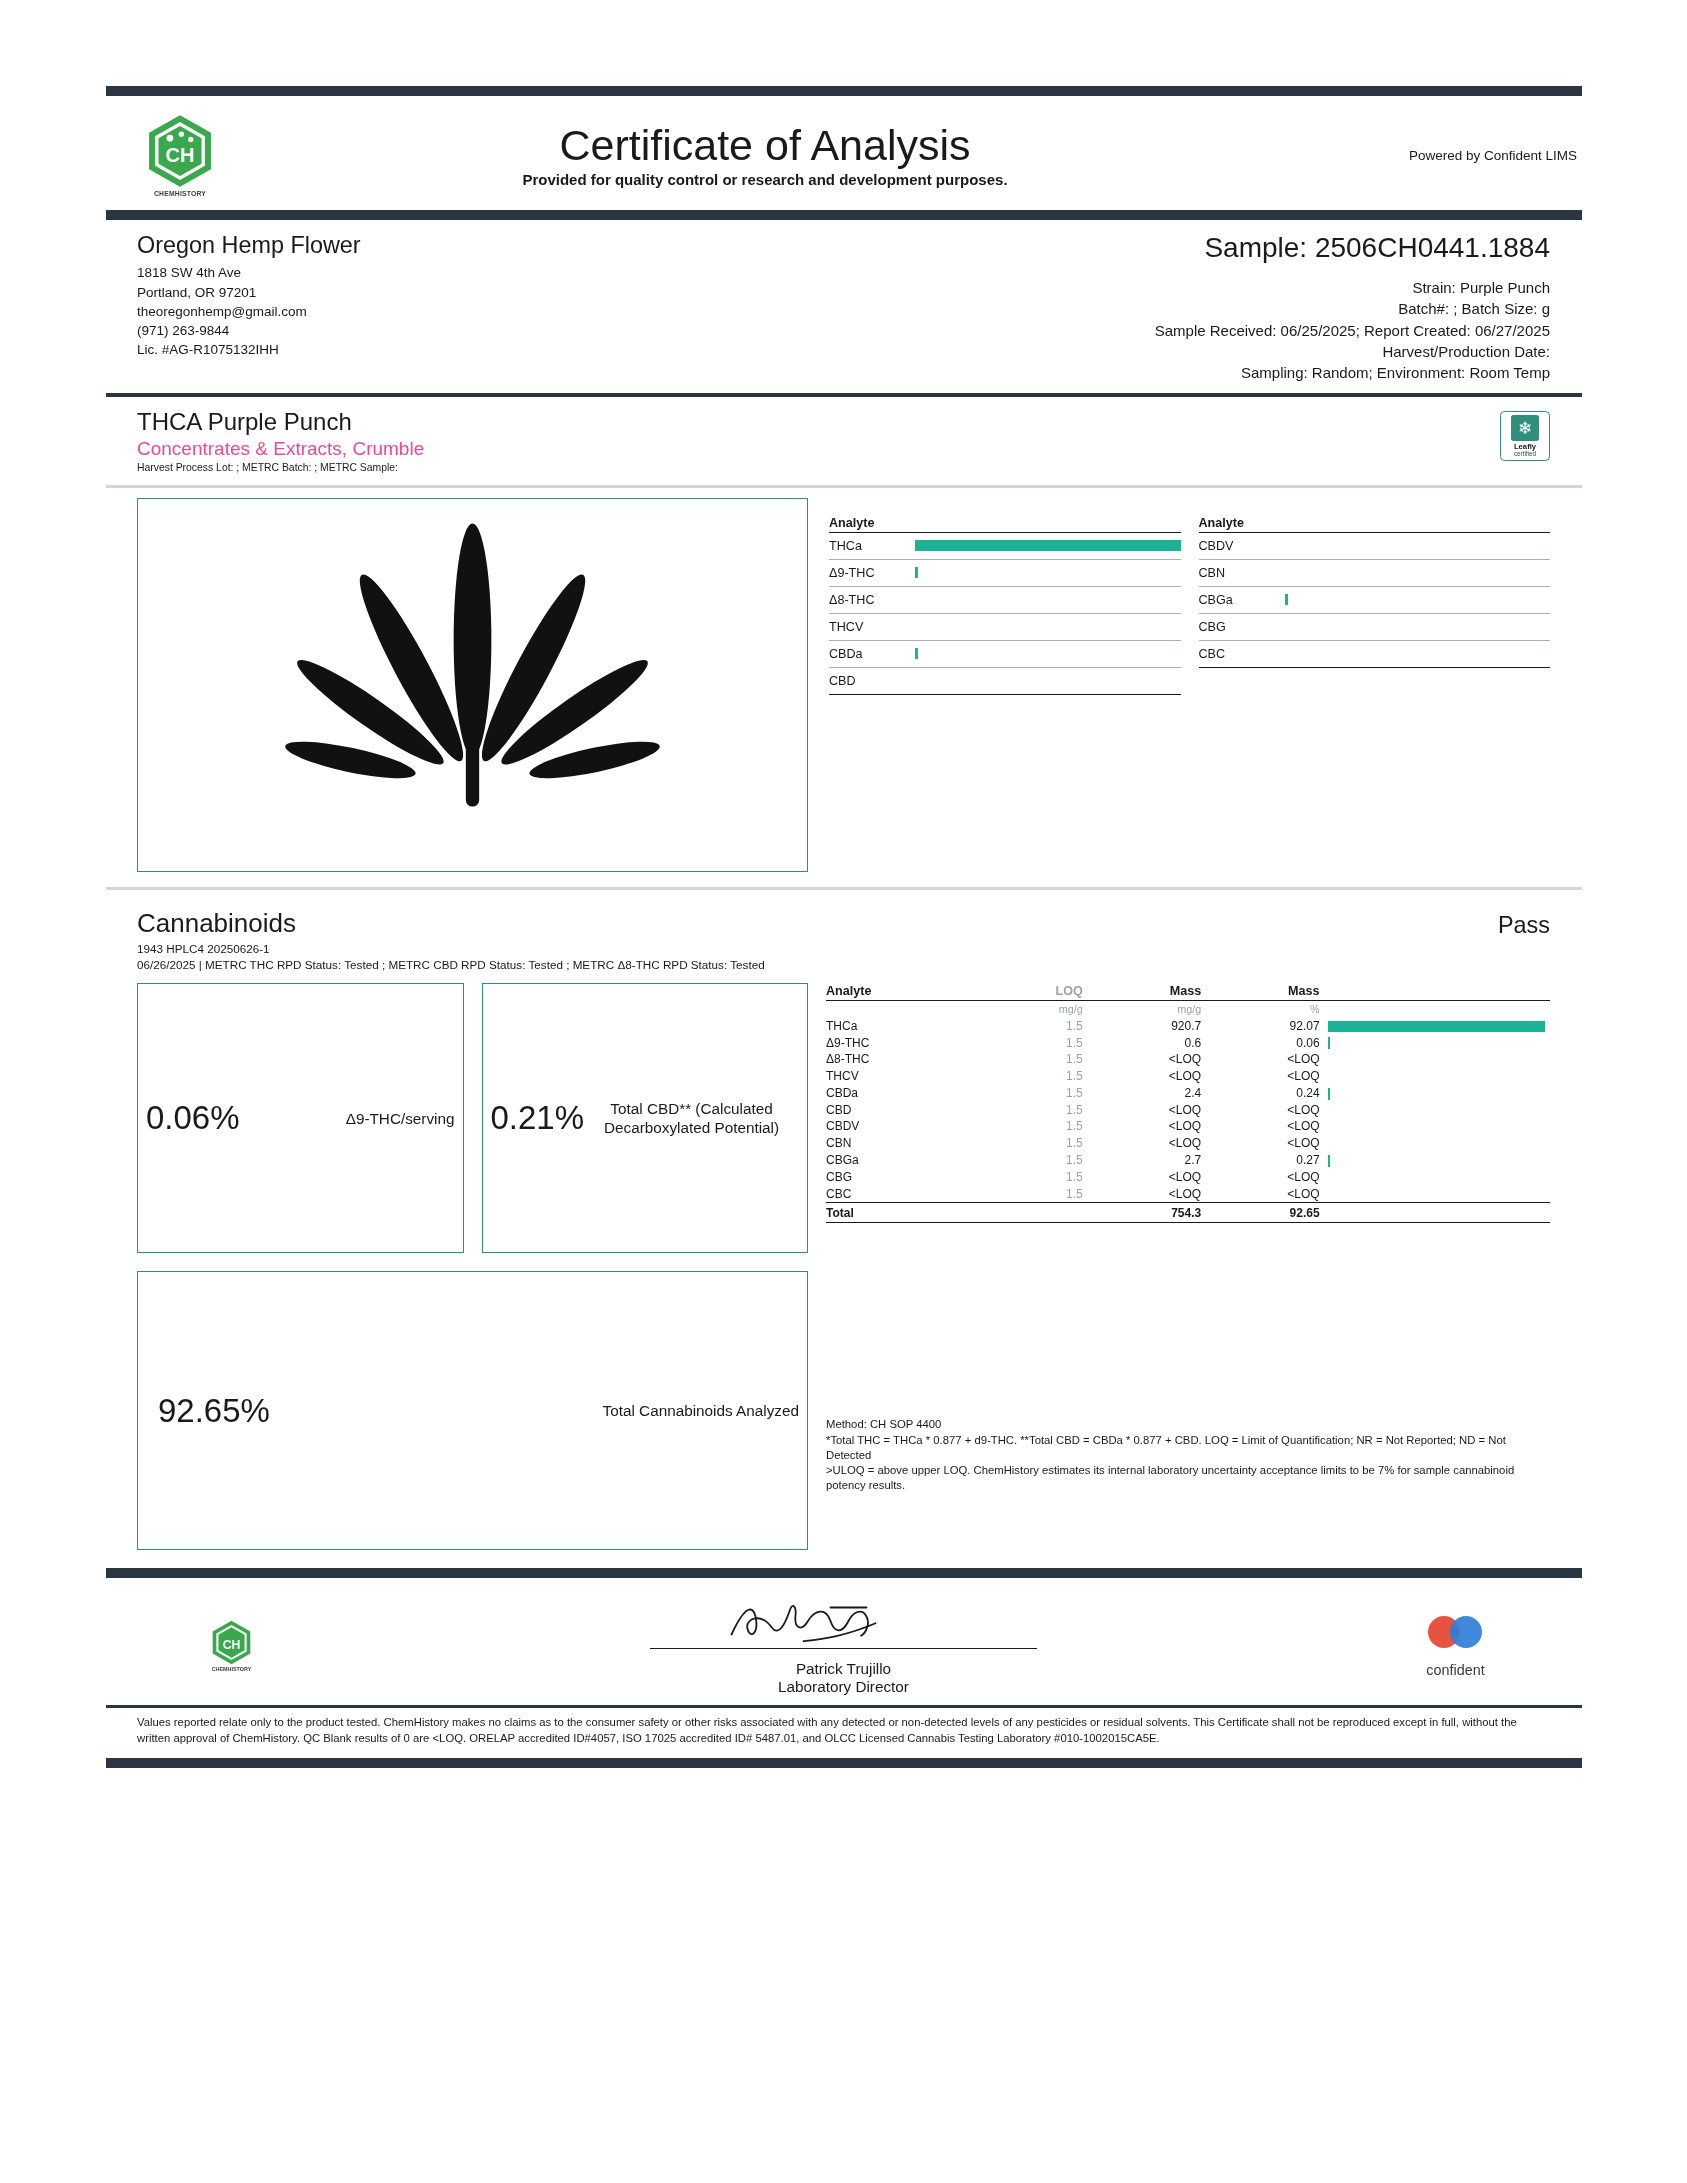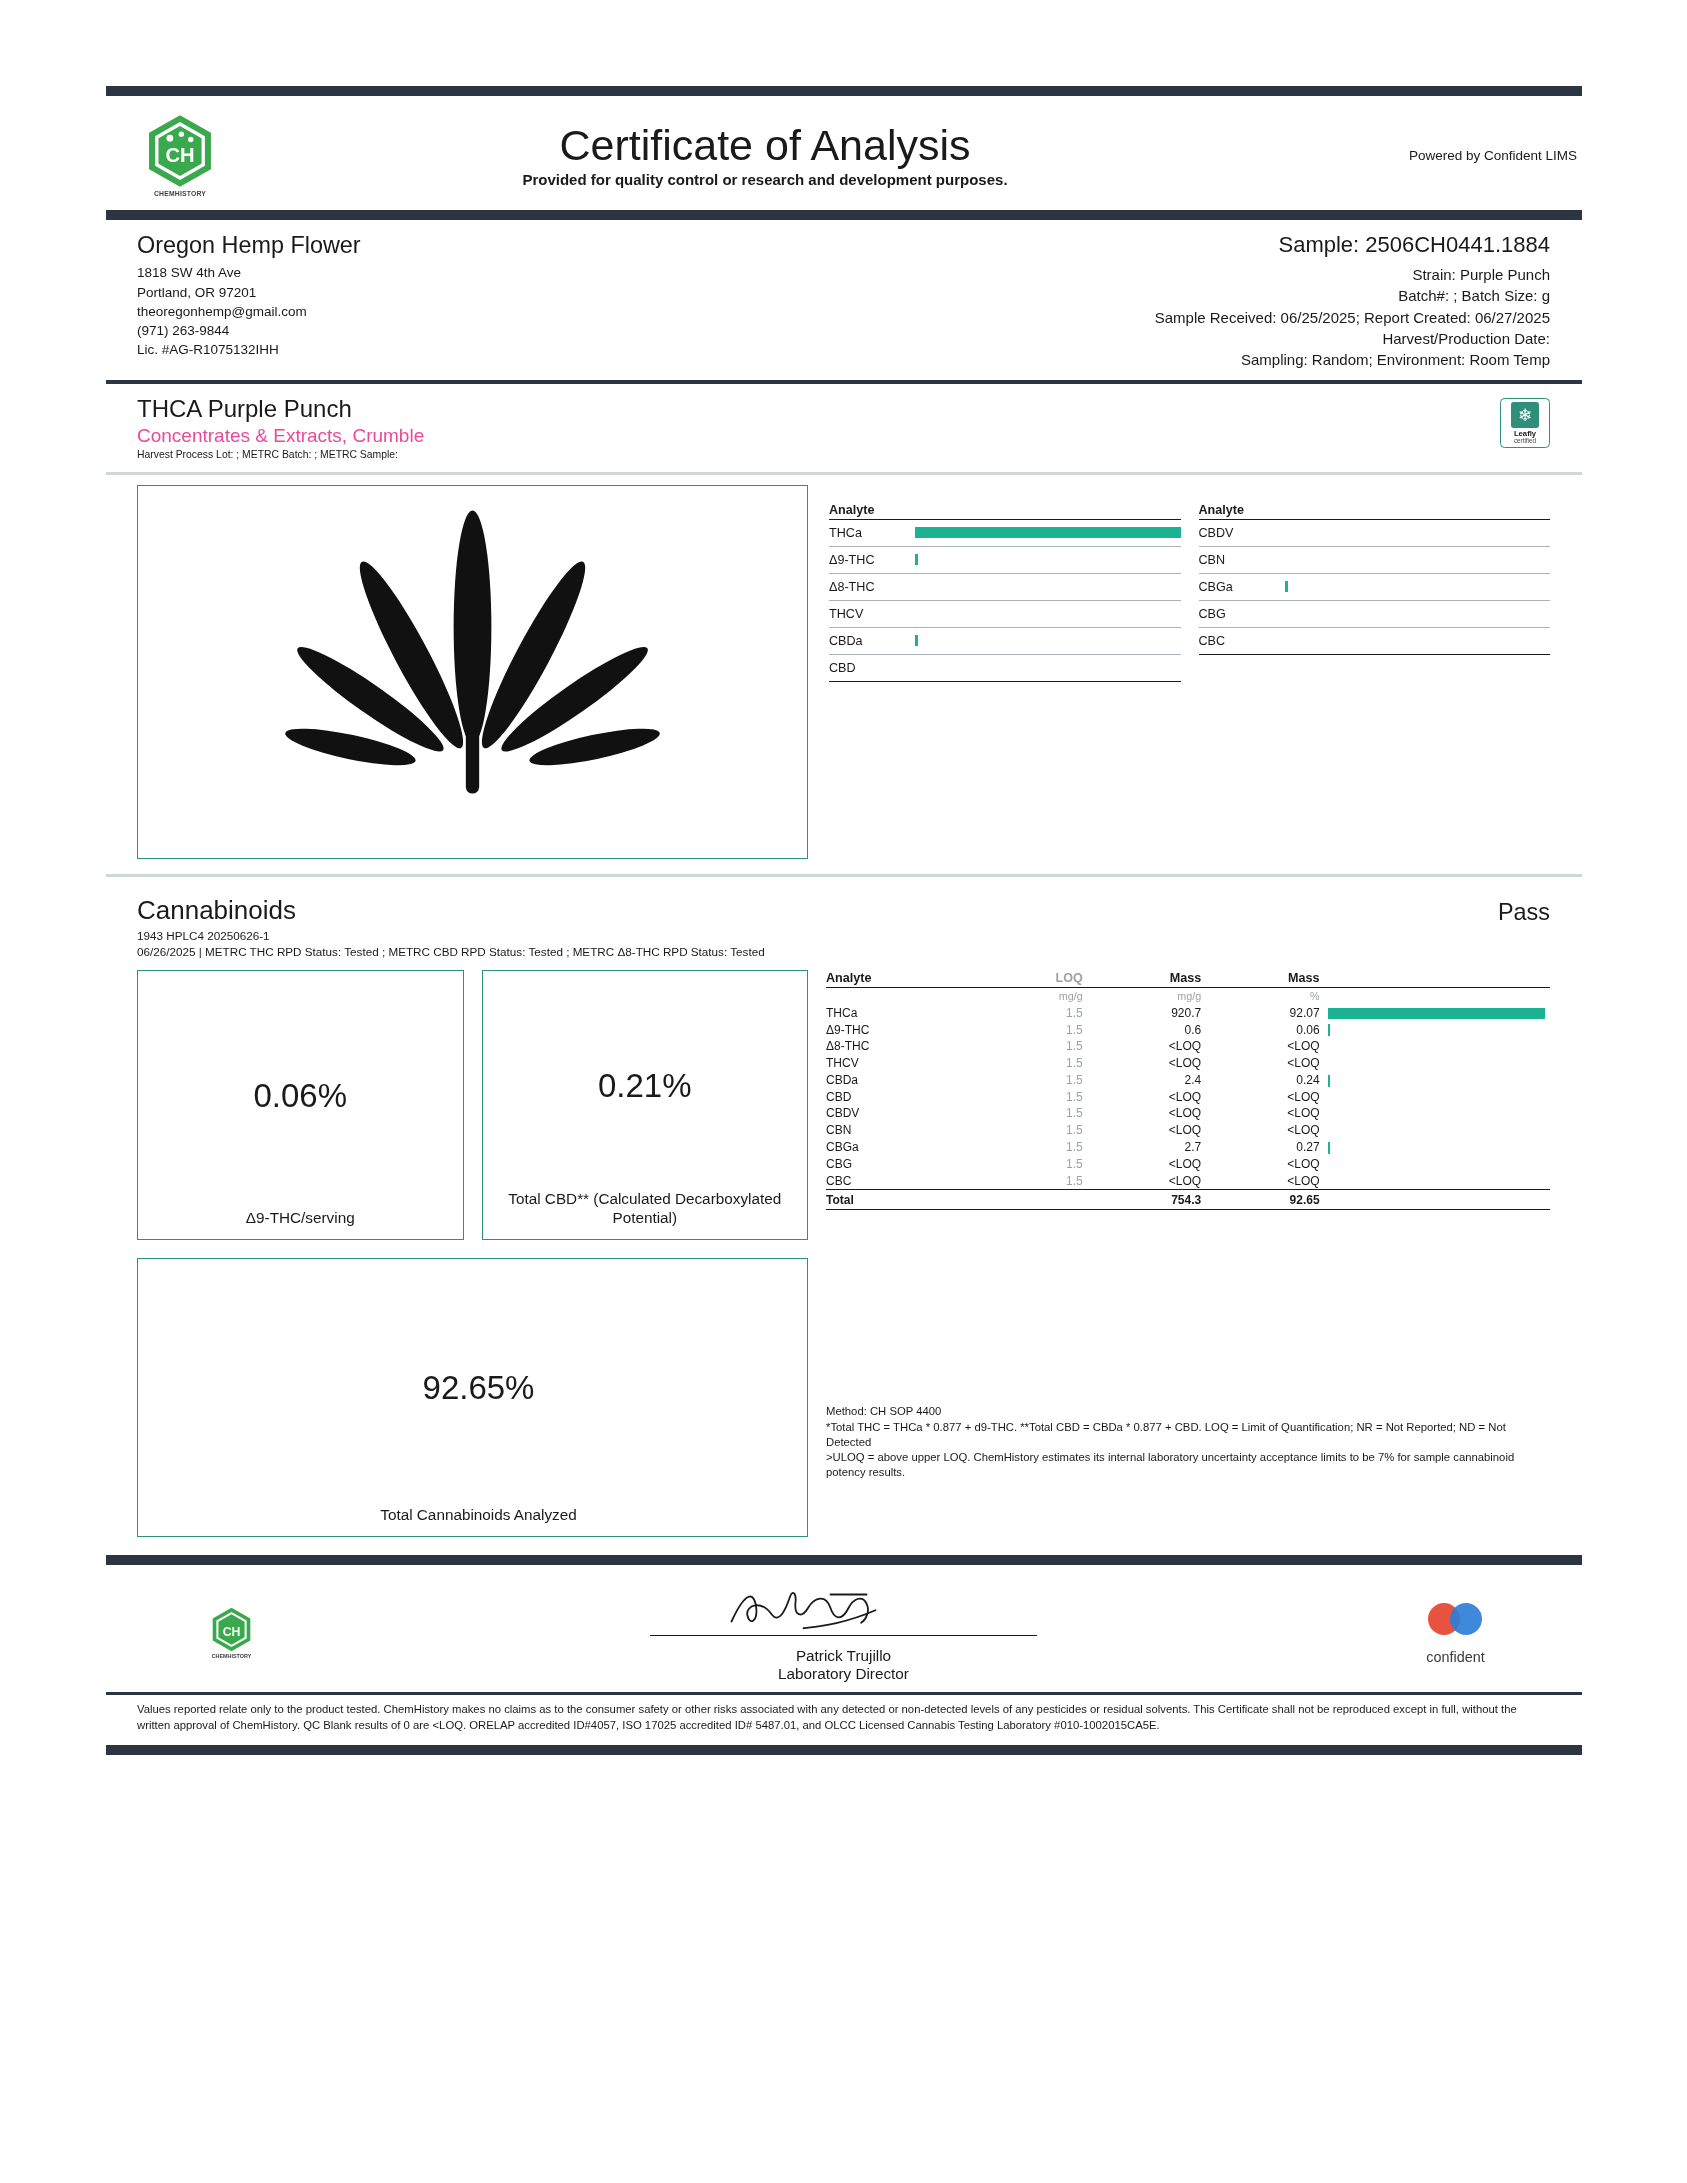--- a/index.html
+++ b/index.html
@@ -100,23 +100,23 @@
     font-size: 13.5px;
     line-height: 1.42;
     color: #1a1a1a;
   }
   .client-right {
     flex: 1;
     text-align: right;
     padding-right: 31.5px;
   }
   .sample-id {
-    font-size: 22px;
-    color: #1a1a1a;
-    margin-bottom: 6px;
+    font-size: 28px;
+    color: #1a1a1a;
+    margin-bottom: 13px;
   }
   .client-right .line {
     font-size: 15px;
     line-height: 1.42;
     color: #1a1a1a;
   }
 
   
   .product-band {
     display: flex;
@@ -212,21 +212,21 @@
     gap: 18px;
   }
   .left-results { width: 671px; }
   .box-pair { display: flex; gap: 18px; }
   .metric-box {
     border: 1.4px solid #2f8f7a;
     background: #fff;
     height: 270px;
     flex: 1;
     display: flex;
-    flex-direction: column;
+    flex-direction: row;
     justify-content: center;
     align-items: center;
     padding: 11.7px 8px;
   }
   .metric-value {
     font-size: 33px;
     font-weight: normal;
     color: #1a1a1a;
     flex: 1;
     display: flex;

